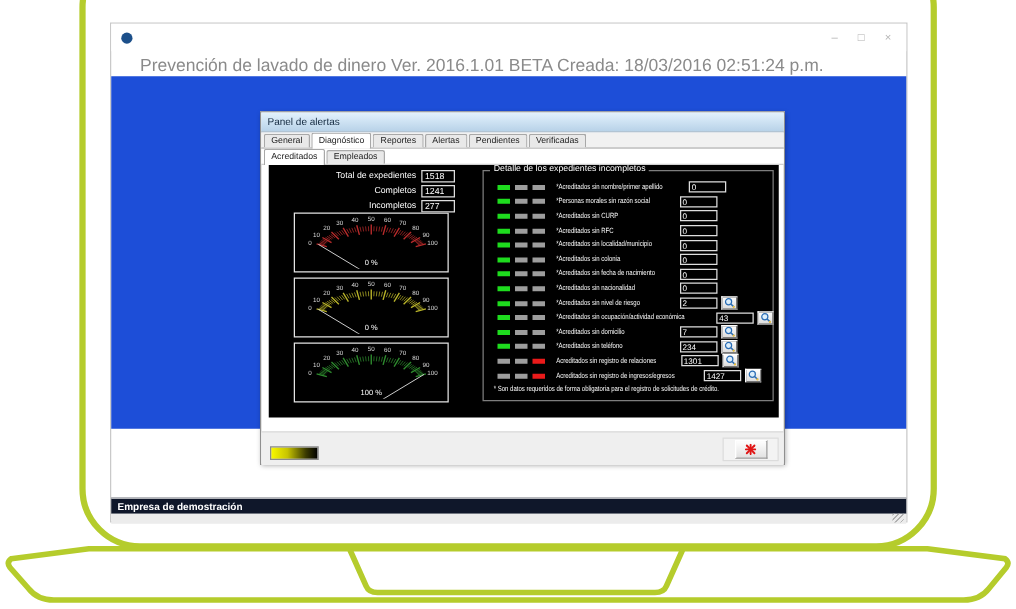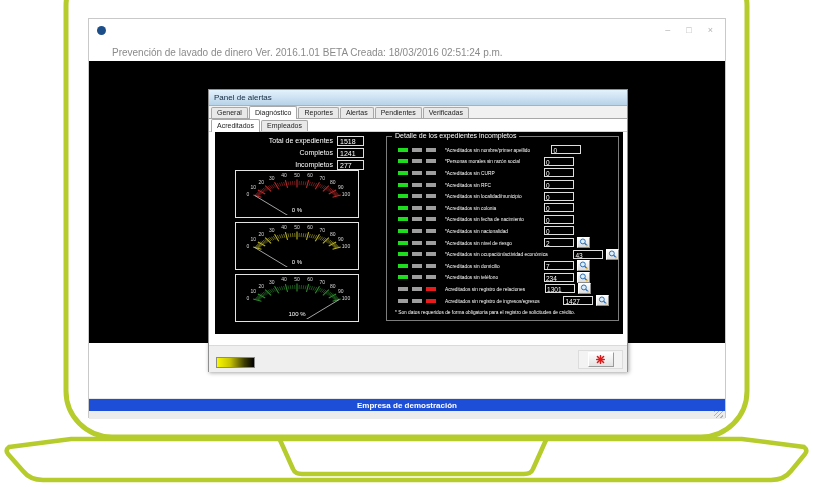--- a/index.html
+++ b/index.html
@@ -2,27 +2,27 @@
 <html><head>
 <meta charset="utf-8">
 <style>
   html,body{margin:0;padding:0;}
   body{width:813px;height:487px;background:#fff;font-family:"Liberation Sans",sans-serif;position:relative;overflow:hidden;}
   #laptop{position:absolute;left:0;top:0;z-index:0;}
   
   #app-window{position:absolute;left:88px;top:18px;width:638px;height:400px;background:#fff;border:1px solid #c9c9c9;box-sizing:border-box;z-index:2;}
   .titlebar{position:absolute;left:0;top:0;width:100%;height:22px;display:flex;align-items:center;padding:0 8px;box-sizing:border-box;background:#fff;}
   .app-icon{width:9px;height:9px;border-radius:50%;background:#1c4f8a;margin-right:6px;flex:none;}
-  .title-text{font-size:10px;color:#8a8a8a;flex:1;white-space:nowrap;overflow:hidden;margin-top:44px;}
+  .title-text{font-size:14px;color:#8a8a8a;flex:1;white-space:nowrap;overflow:hidden;margin-top:44px;}
   .win-controls{display:flex;gap:16px;color:#b3b3b3;font-size:9px;margin-right:4px;}
   .win-controls span{cursor:default;}
   .menubar{position:absolute;left:0;top:22px;width:100%;height:20px;display:flex;align-items:center;padding:0 2px;font-size:9px;color:#333;background:#fff;box-sizing:border-box;}
   .menu-item{padding:0 7px;}
-  .mdi{position:absolute;left:0;top:42px;width:100%;height:282px;background:#000000;}
-  .statusbar{position:absolute;left:0;top:379px;width:100%;height:13px;background:#1d4ed8;border-top:1px solid #e8e8e8;color:#fff;font-weight:bold;font-size:8px;display:flex;align-items:center;padding:0 5px;box-sizing:border-box;justify-content:center;}
+  .mdi{position:absolute;left:0;top:42px;width:100%;height:282px;background:#1d4ed8;}
+  .statusbar{position:absolute;left:0;top:379px;width:100%;height:13px;background:#0f172a;border-top:1px solid #e8e8e8;color:#fff;font-weight:bold;font-size:8px;display:flex;align-items:center;padding:0 5px;box-sizing:border-box;}
   .statusgray{position:absolute;left:0;top:392px;width:100%;height:8px;background:#ececec;}
   .grip{position:absolute;right:2px;bottom:1px;width:9px;height:7px;background:repeating-linear-gradient(135deg,#b0b0b0 0 1px,transparent 1px 3px);}
   
   #child{position:absolute;left:119px;top:28px;width:420px;height:283px;background:#fff;border:1px solid #8f8f8f;box-sizing:border-box;box-shadow:1px 1px 4px rgba(0,0,0,.35);}
   .cw-title{position:absolute;left:0;top:0;width:100%;height:16px;background:linear-gradient(180deg,#e3f2fd 0%,#b8d2e8 100%);font-size:8px;color:#13293f;display:flex;align-items:center;padding:0 5px;box-sizing:border-box;border-bottom:1px solid #9fb4c6;}
   .tabstrip{position:absolute;left:0;top:16px;width:100%;height:13px;background:#f1f1f1;display:flex;align-items:flex-end;padding-left:2px;border-bottom:1px solid #a8a8a8;box-sizing:border-box;}
   .subtabstrip{position:absolute;left:0;top:29px;width:100%;height:13px;background:#fff;display:flex;align-items:flex-end;padding-left:2px;border-bottom:1px solid #d0d0d0;box-sizing:border-box;}
   .tab{font-size:7px;color:#222;padding:0 5px;border:1px solid #a8a8a8;border-bottom:none;background:#e9e9e9;height:10px;line-height:10px;margin-right:1px;border-radius:2px 2px 0 0;white-space:nowrap;}
   .tab.active{background:#fff;height:12px;line-height:12px;position:relative;z-index:2;margin-bottom:-1px;}
   

